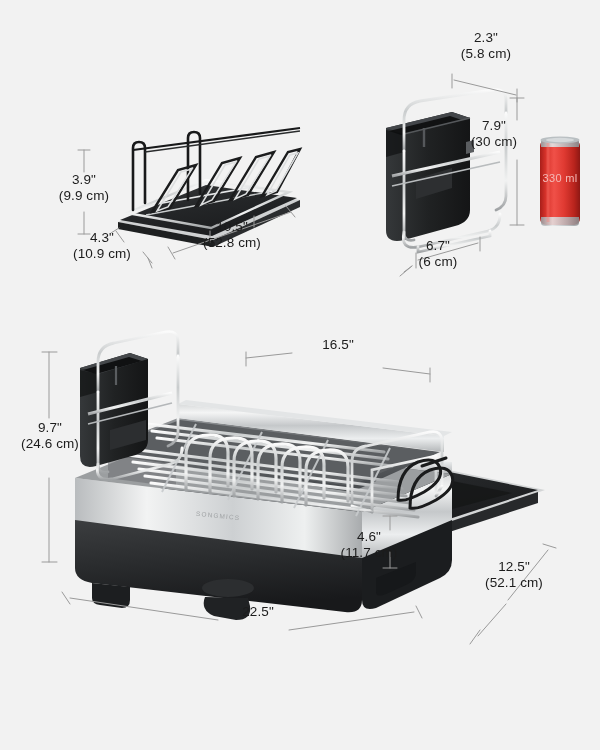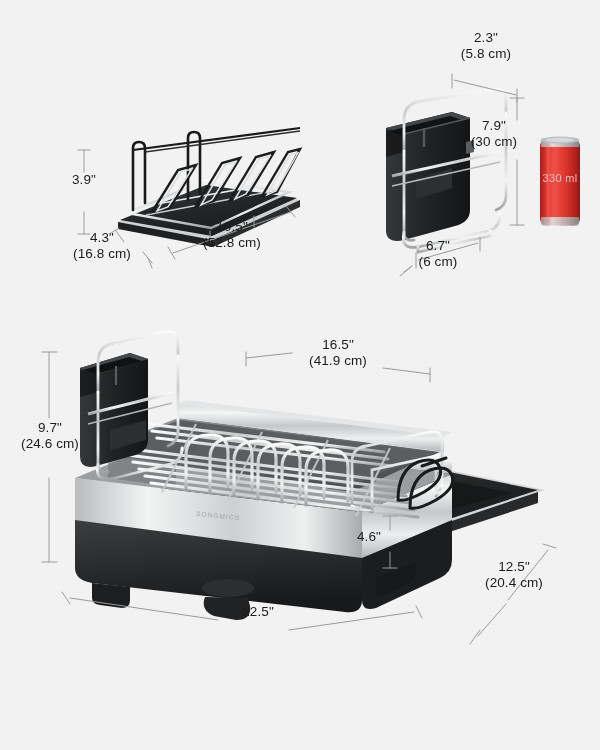--- a/index.html
+++ b/index.html
@@ -341,25 +341,26 @@
     <g>
       <path d="M508,600 L548,550"></path>
       <path d="M543,544 L556,548"></path>
       <path d="M478,636 L506,604"></path>
       <path d="M470,644 L480,630"></path>
     </g>
   </svg>
 
   <div class="dimtext" style="left:20px;top:172px;width:128px;">
     <span>3.9"</span>
+    <span class="l2">(9.9 cm)</span>
   </div>
 
   <div class="dimtext" style="left:46px;top:230px;width:112px;">
     <span>4.3"</span>
-    <span class="l2">(16.8 cm)</span>
+    <span class="l2">(10.9 cm)</span>
   </div>
 
   <div class="dimtext" style="left:170px;top:219px;width:124px;">
     <span>10.5"</span>
     <span class="l2">(52.8 cm)</span>
   </div>
 
   <div class="dimtext" style="left:424px;top:30px;width:124px;">
     <span>2.3"</span>
     <span class="l2">(5.8 cm)</span>
@@ -375,31 +376,31 @@
     <span class="l2">(6 cm)</span>
   </div>
 
   <div class="dimtext" style="left:-12px;top:420px;width:124px;">
     <span>9.7"</span>
     <span class="l2">(24.6 cm)</span>
   </div>
 
   <div class="dimtext" style="left:276px;top:337px;width:124px;">
     <span>16.5"</span>
-    <span class="l2">(41.9 cm)</span>
   </div>
 
   <div class="dimtext" style="left:312px;top:529px;width:114px;">
     <span>4.6"</span>
+    <span class="l2">(11.7 cm)</span>
   </div>
 
   <div class="dimtext" style="left:196px;top:604px;width:124px;">
     <span>22.5"</span>
   </div>
 
   <div class="dimtext" style="left:452px;top:559px;width:124px;">
     <span>12.5"</span>
-    <span class="l2">(20.4 cm)</span>
+    <span class="l2">(52.1 cm)</span>
   </div>
 
   <div class="can-label" style="left:540px;top:172px;width:40px;text-align:center;">330 ml</div>
 
 </div>
 
 </body></html>

